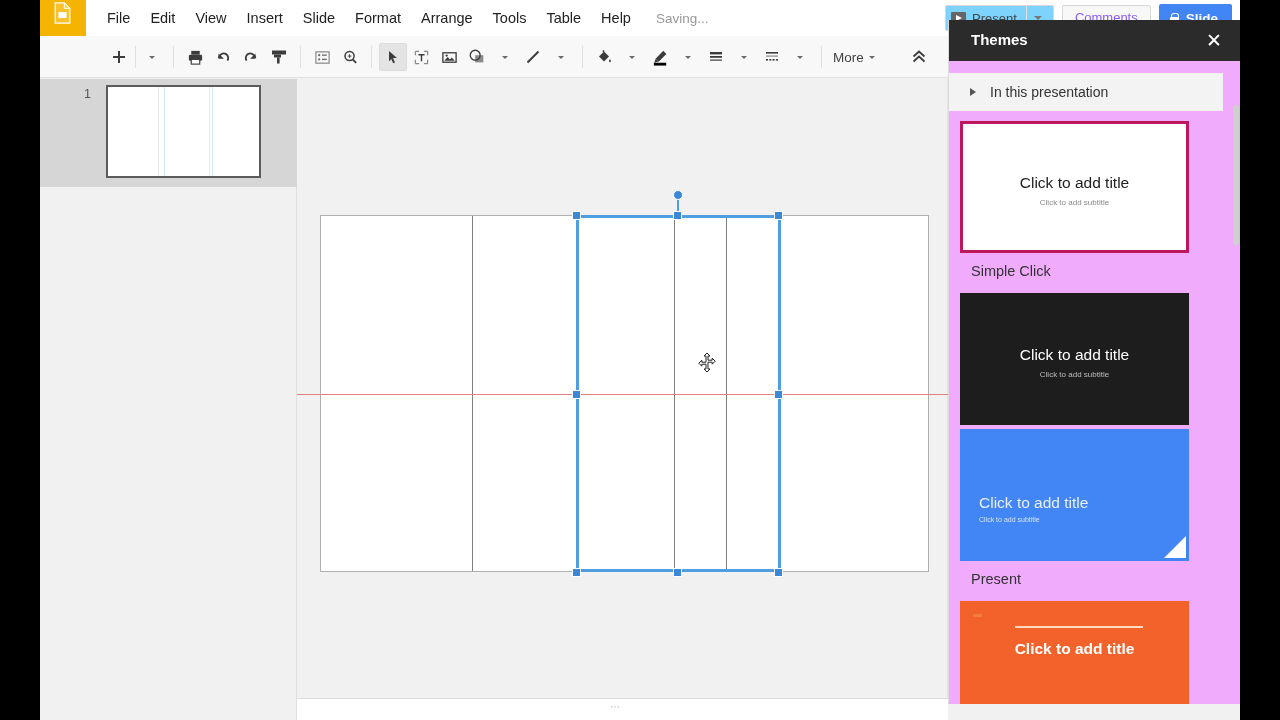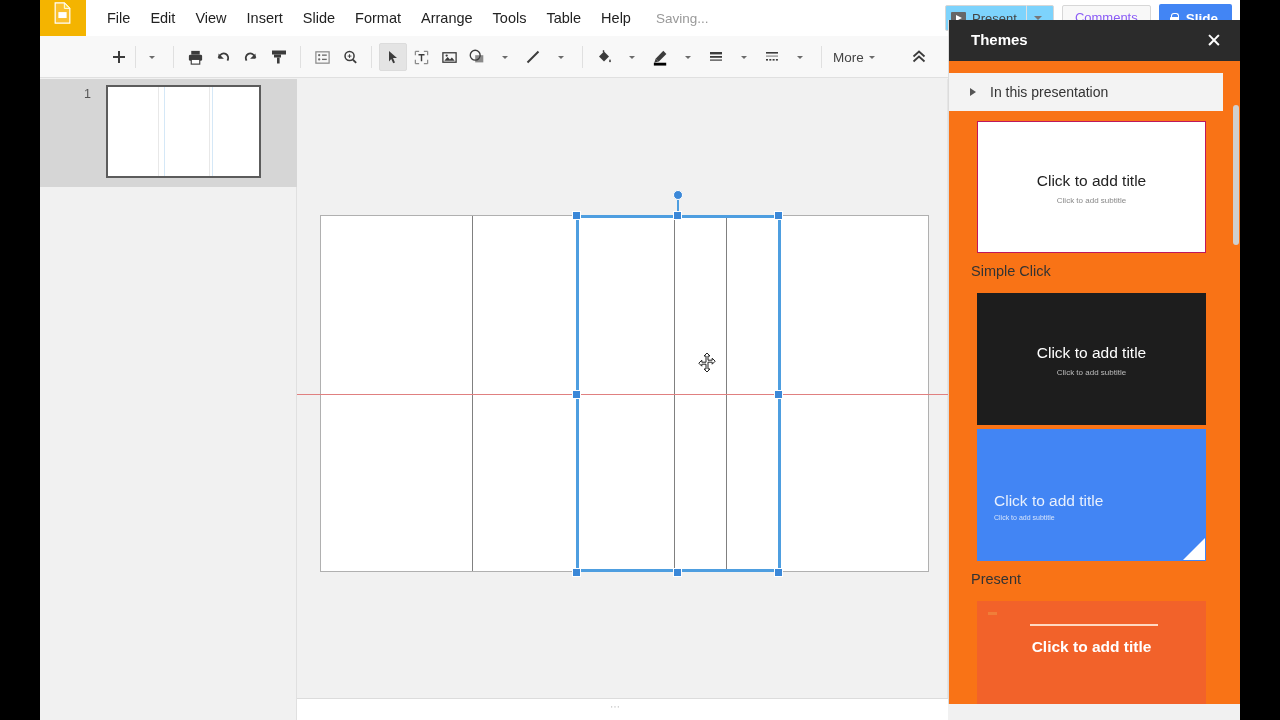--- a/index.html
+++ b/index.html
@@ -279,21 +279,21 @@
   }
   .themes-close {
     position: absolute; right: 16px; top: 9px;
     width: 22px; height: 22px;
     color: #fff; font-size: 19px;
     display: flex; align-items: center; justify-content: center;
   }
   .themes-body {
     position: absolute; left: 0; top: 41px;
     width: 292px; height: 643px;
-    background: #f97316;
+    background: #f0abfc;
     overflow: hidden;
   }
   .section-row {
     position: absolute; left: 0; top: 12px;
     width: 274px; height: 38px;
     background: #f3f3f3;
     display: flex; align-items: center;
   }
   .section-tri {
     width: 0; height: 0;
@@ -305,22 +305,22 @@
   .section-label { font-size: 14px; color: #333; }
 
   .theme-list {
     position: absolute; left: 0; top: 60px;
     width: 274px;
   }
   .theme-item { margin-bottom: 4px; }
   .theme-thumb {
     position: relative;
     width: 229px; height: 132px;
-    margin-left: 28px;
-    border: 1px solid #be185d;
+    margin-left: 11px;
+    border: 3px solid #be185d;
     overflow: hidden;
   }
   .theme-name {
     margin-left: 22px;
     margin-top: 10px; margin-bottom: 14px;
     font-size: 14.5px; color: #333;
   }
   .tt-title {
     position: absolute; width: 100%; text-align: center;
     font-size: 15.5px;

